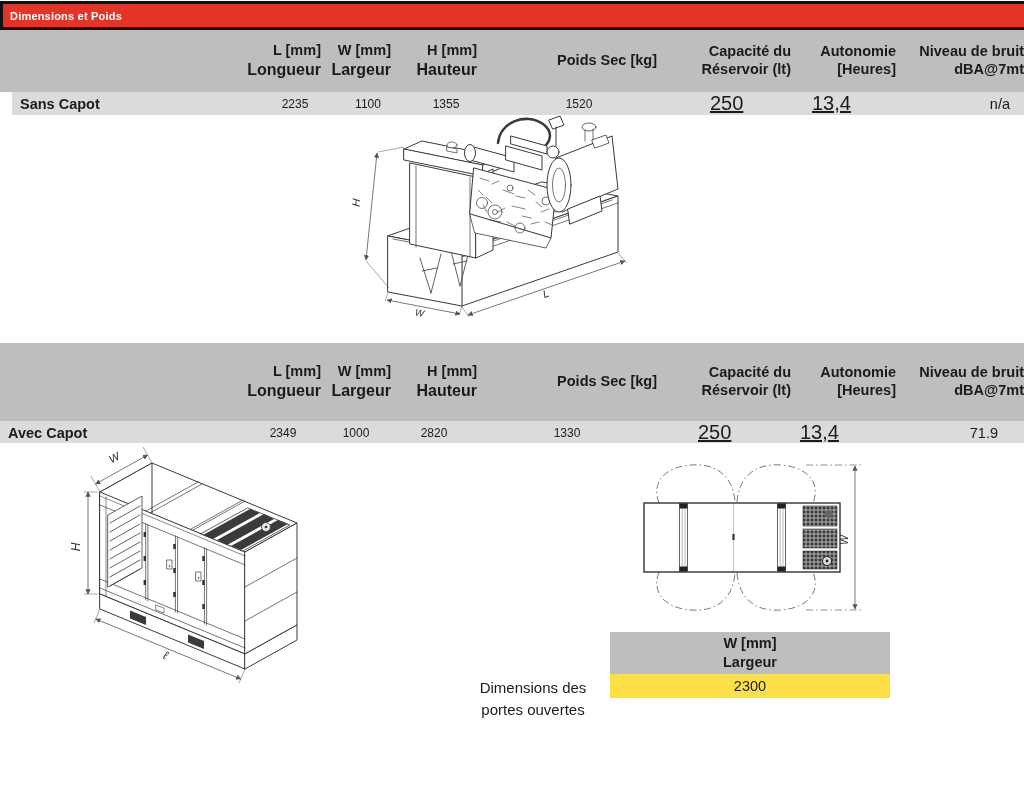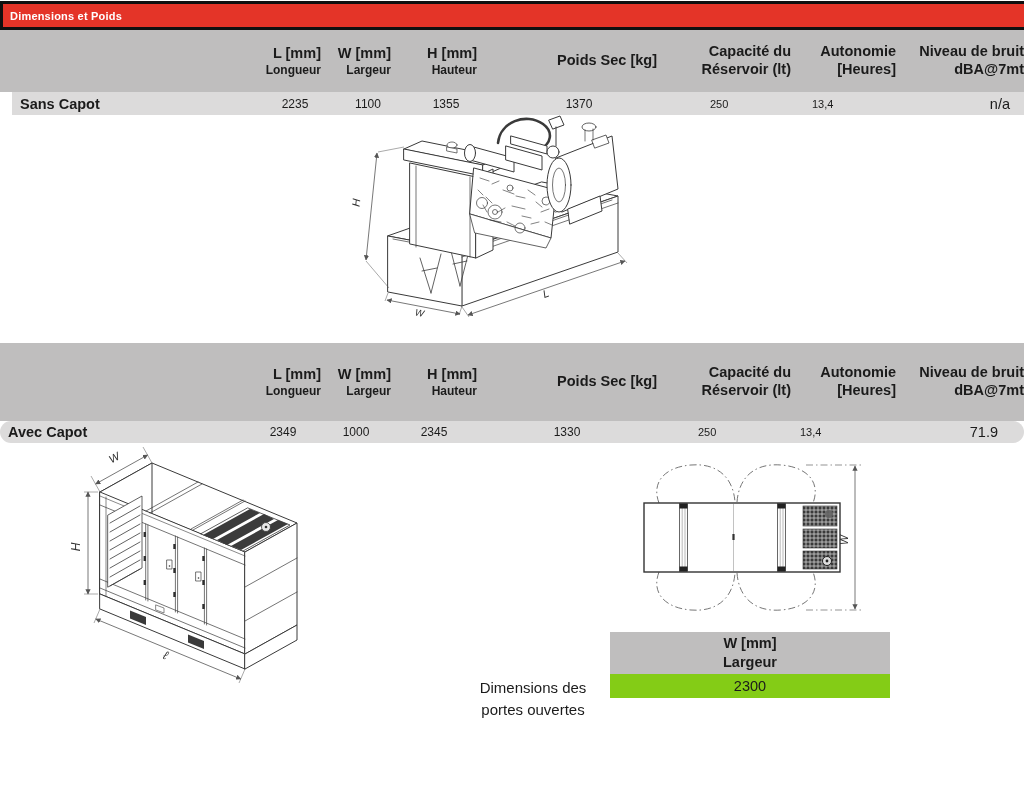--- a/index.html
+++ b/index.html
@@ -10,39 +10,39 @@
   .banner{position:absolute;left:0;top:1px;width:1018px;height:23px;background:#e43428;
           border:3px solid #101010;display:flex;align-items:center;padding-left:7px;}
   .banner span{color:#ffffff;font-weight:bold;font-size:11px;letter-spacing:.2px;}
 
   
   .grid{position:absolute;left:0;width:1024px;display:grid;
         grid-template-columns:245px 76px 70px 86px 180px 134px 105px 128px;align-items:center;}
   .thead{background:#bfbebe;}
   .trow{background:#dcdbdb;}
   .hc{font-weight:bold;text-align:right;font-size:14.5px;line-height:1.24;}
-  .hc .sub{font-size:12px;}
+  .hc .sub{font-size:16px;}
   .hl{text-align:right;}
   .pad-cap{padding-left:41px;}
   .pad-auto{padding-left:9px;}
   .vc{font-size:12px;text-align:center;}
-  .vl{font-size:11px;text-align:left;}
+  .vl{font-size:20px;text-align:left;text-decoration:underline;}
   .vr{font-size:14.5px;text-align:right;padding-right:26px;}
   .rowlabel{font-weight:bold;font-size:14.5px;padding-left:8px;text-align:left;}
 
   .t1h{top:30px;height:62px;}
   .t1r{top:92px;height:23px;margin-left:12px;}
   .t2h{top:343px;height:78px;}
-  .t2r{top:421px;height:22px;border-radius:11px;}
+  .t2r{top:421px;height:22px;}
 
   
   .wt-head{position:absolute;left:610px;top:632px;width:280px;height:42px;background:#bfbebe;
            display:flex;flex-direction:column;justify-content:center;text-align:center;
            font-weight:bold;font-size:14.5px;line-height:1.32;}
-  .wt-row{position:absolute;left:610px;top:674px;width:280px;height:24px;background:#84cc16;
+  .wt-row{position:absolute;left:610px;top:674px;width:280px;height:24px;background:#fde047;
           display:flex;align-items:center;justify-content:center;font-size:14.5px;}
 
   .caption{position:absolute;left:468px;top:677px;width:130px;text-align:center;
            font-weight:normal;font-size:15px;line-height:22px;}
 
   svg{position:absolute;}
   svg text{font-family:"Liberation Sans",sans-serif;font-style:italic;fill:#333;}
 </style>
 </head>
 <body>
@@ -82,21 +82,21 @@
       <div>Niveau de bruit</div>
         <div>dBA@7mt</div>
     </div>
   </div>
 
   <div class="grid trow t1r">
     <div class="rowlabel">Sans Capot</div>
     <div class="vc">2235</div>
     <div class="vc">1100</div>
     <div class="vc">1355</div>
-    <div class="vc">1370</div>
+    <div class="vc">1520</div>
     <div class="vl pad-cap">250</div>
     <div class="vl pad-auto">13,4</div>
     <div class="vr">n/a</div>
   </div>
 
   <svg style="left:350px;top:113px" width="330" height="210" viewBox="350 113 330 210">
     <defs>
       <marker id="m1" viewBox="0 0 10 10" refX="9" refY="5" markerWidth="6.5" markerHeight="6.5" orient="auto-start-reverse">
         <path d="M0,0 L10,5 L0,10 z" fill="#555"></path>
       </marker>
@@ -198,21 +198,21 @@
     <div class="hc">
       <div>Niveau de bruit</div>
         <div>dBA@7mt</div>
     </div>
   </div>
 
   <div class="grid trow t2r">
     <div class="rowlabel">Avec Capot</div>
     <div class="vc">2349</div>
     <div class="vc">1000</div>
-    <div class="vc">2345</div>
+    <div class="vc">2820</div>
     <div class="vc">1330</div>
     <div class="vl pad-cap">250</div>
     <div class="vl pad-auto">13,4</div>
     <div class="vr">71.9</div>
   </div>
 
   <svg style="left:60px;top:445px" width="310" height="253" viewBox="60 445 310 253">
     <defs>
       <marker id="m2" viewBox="0 0 10 10" refX="9" refY="5" markerWidth="6.5" markerHeight="6.5" orient="auto-start-reverse">
         <path d="M0,0 L10,5 L0,10 z" fill="#555"></path>

